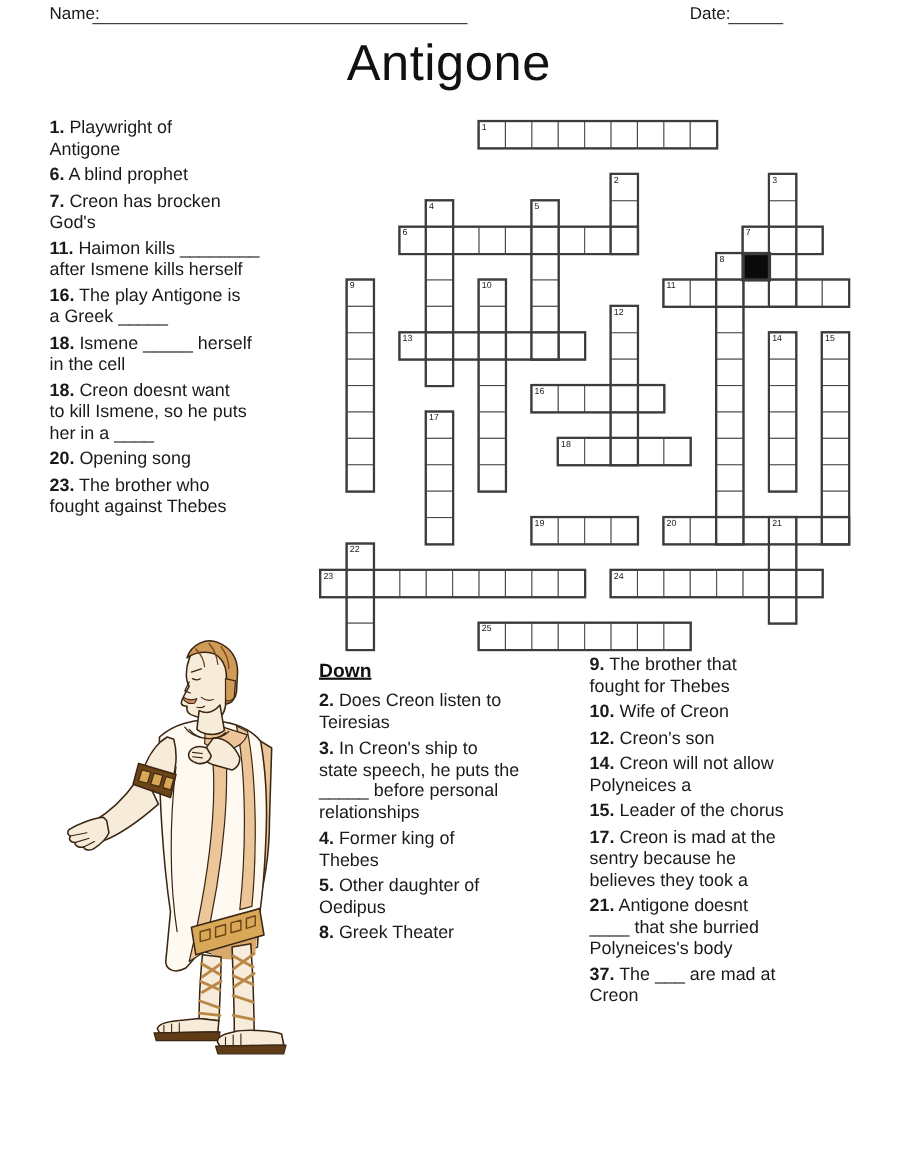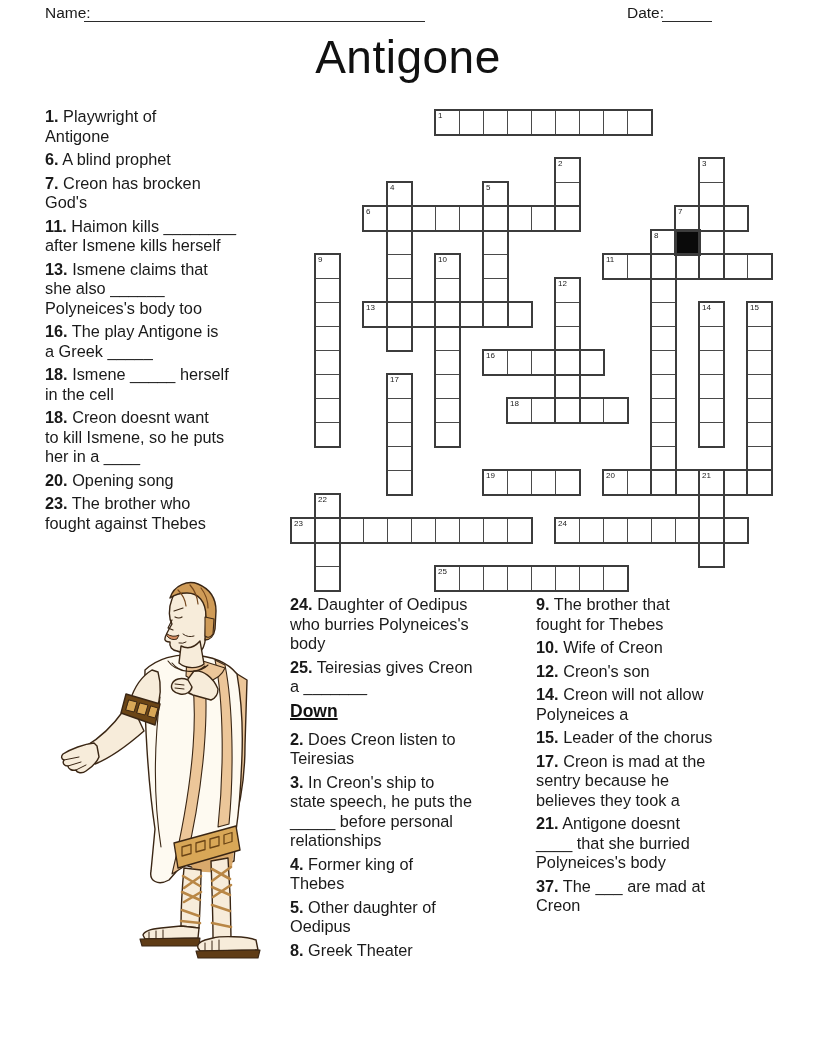--- a/index.html
+++ b/index.html
@@ -280,23 +280,20 @@
 
   <div class="col colL">
     <div id="colL-clues">
         <p class="clue"><b>1.</b> Playwright of
 Antigone</p>
         <p class="clue"><b>6.</b> A blind prophet</p>
         <p class="clue"><b>7.</b> Creon has brocken
 God's</p>
         <p class="clue"><b>11.</b> Haimon kills ________
 after Ismene kills herself</p>
-        <p class="clue"><b>13.</b> Ismene claims that
-she also ______
-Polyneices's body too</p>
         <p class="clue"><b>16.</b> The play Antigone is
 a Greek _____</p>
         <p class="clue"><b>18.</b> Ismene _____ herself
 in the cell</p>
         <p class="clue"><b>18.</b> Creon doesnt want
 to kill Ismene, so he puts
 her in a ____</p>
         <p class="clue"><b>20.</b> Opening song</p>
         <p class="clue"><b>23.</b> The brother who
 fought against Thebes</p>
@@ -363,27 +360,20 @@
         <path fill="var(--fig-sole)" stroke-width="1.1" d="M92,362 L152,361 L151,369 L94,369 Z"></path>
         <path fill="none" stroke-width="1" d="M101,355 l0,6 M108,354 l0,7 M115,353 l0,8"></path>
         <path fill="var(--fig-skin)" d="M165,361 L157,363 C151,365 149,368 150,371 L152,374 L210,373 L208,363 C199,359 172,359 165,361 Z"></path>
         <path fill="var(--fig-sole)" stroke-width="1.1" d="M148,374 L212,373 L210,381 L150,381 Z"></path>
         <path fill="none" stroke-width="1" d="M157,366 l0,7 M164,364 l0,9 M171,363 l0,10"></path>
       </g>
     </g>
   </svg>
 
   <div class="col colM">
-    <div id="colM-across">
-        <p class="clue"><b>24.</b> Daughter of Oedipus
-who burries Polyneices's
-body</p>
-        <p class="clue"><b>25.</b> Teiresias gives Creon
-a _______</p>
-      </div>
     <h2 class="cluehead">Down</h2>
     <div id="colM-down">
         <p class="clue"><b>2.</b> Does Creon listen to
 Teiresias</p>
         <p class="clue"><b>3.</b> In Creon's ship to
 state speech, he puts the
 _____ before personal
 relationships</p>
         <p class="clue"><b>4.</b> Former king of
 Thebes</p>

